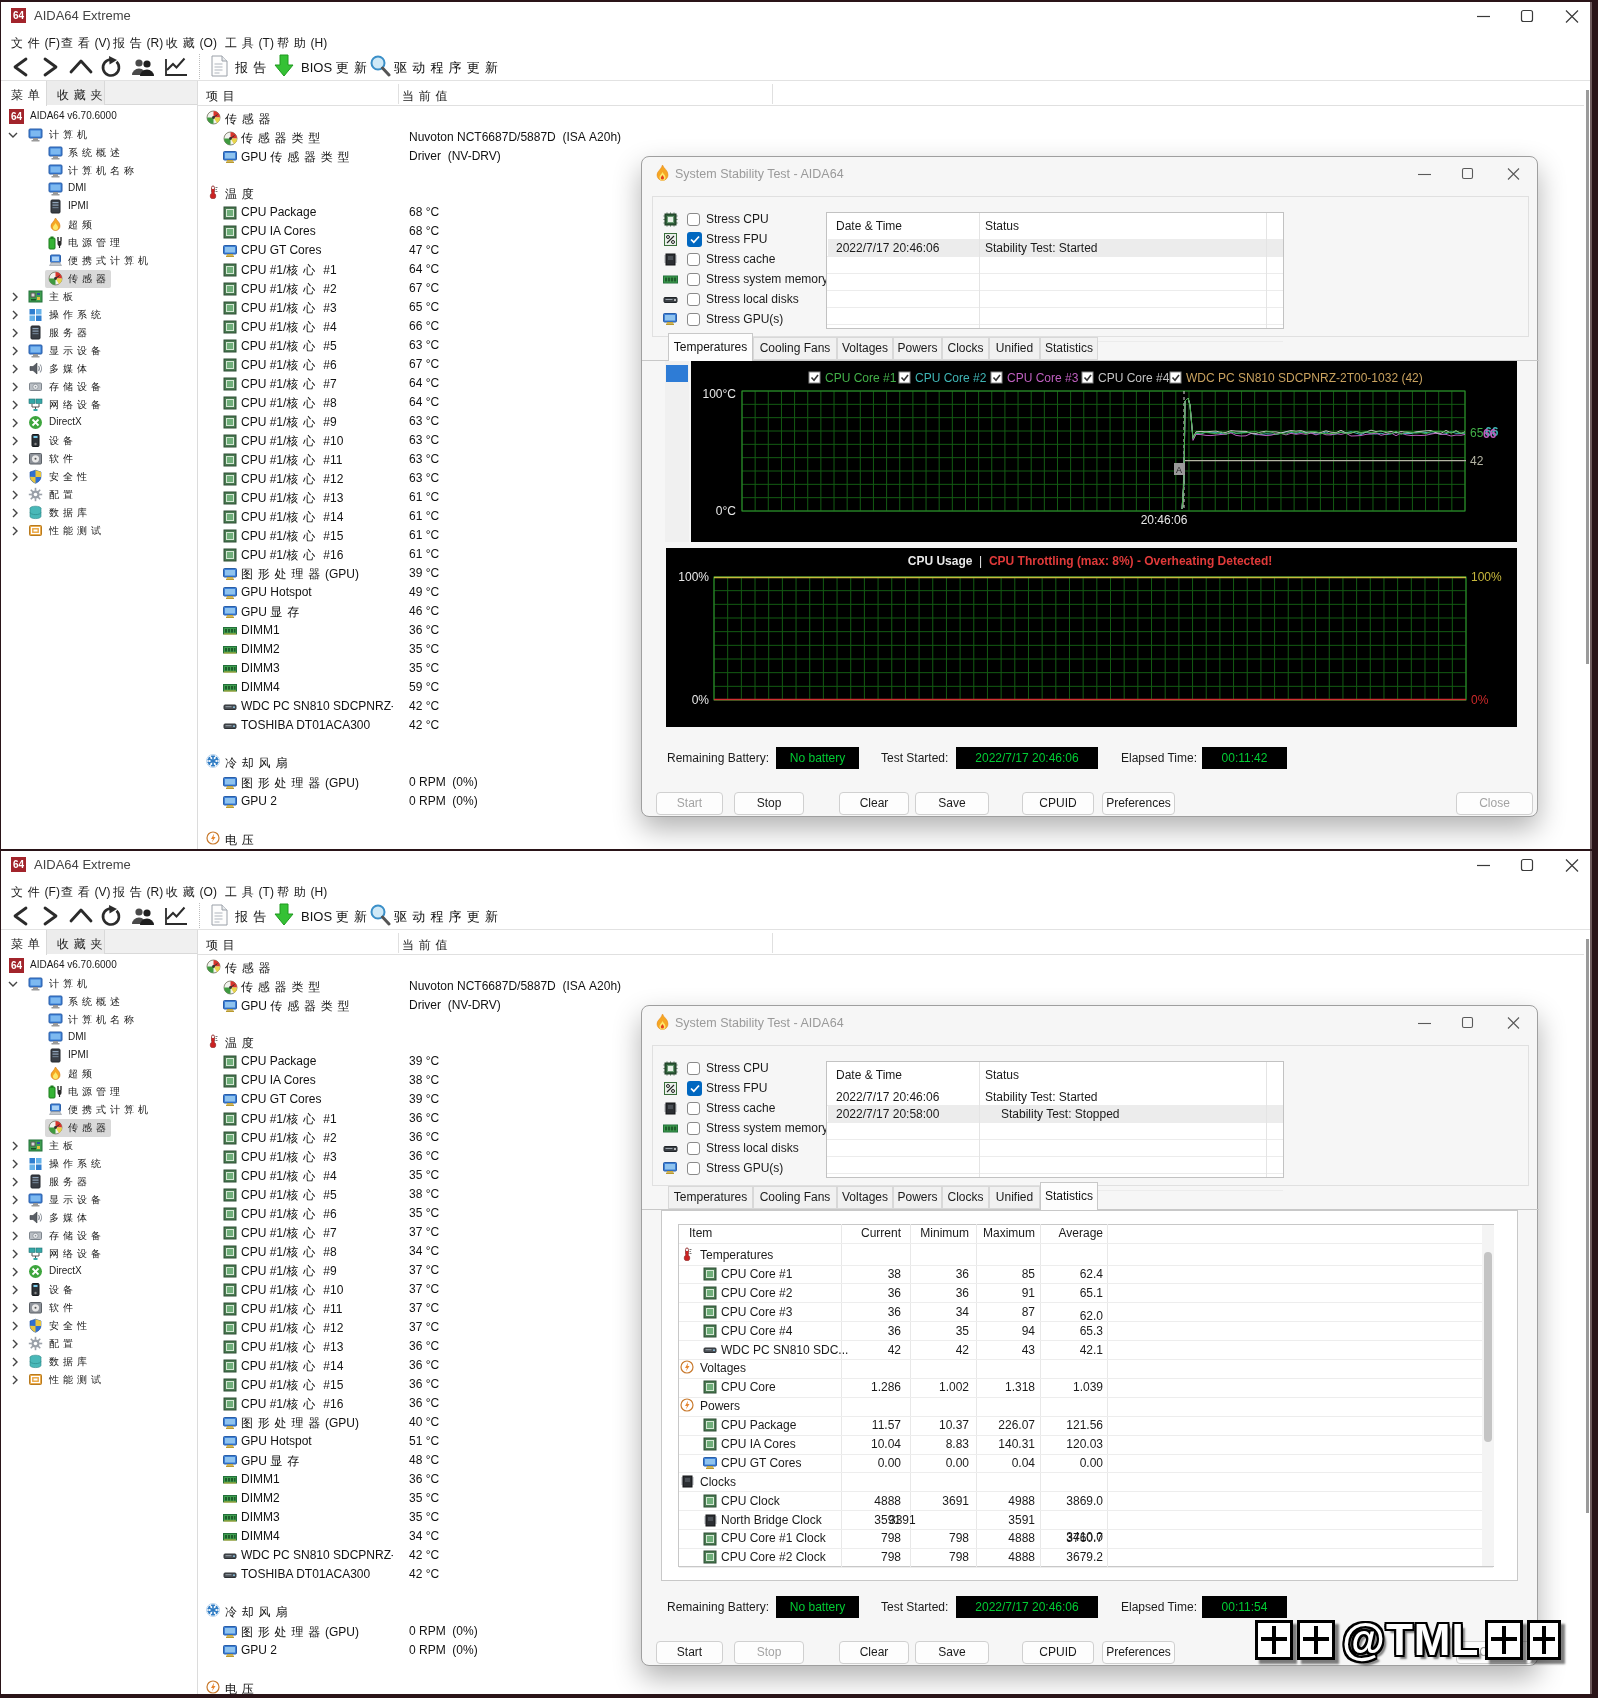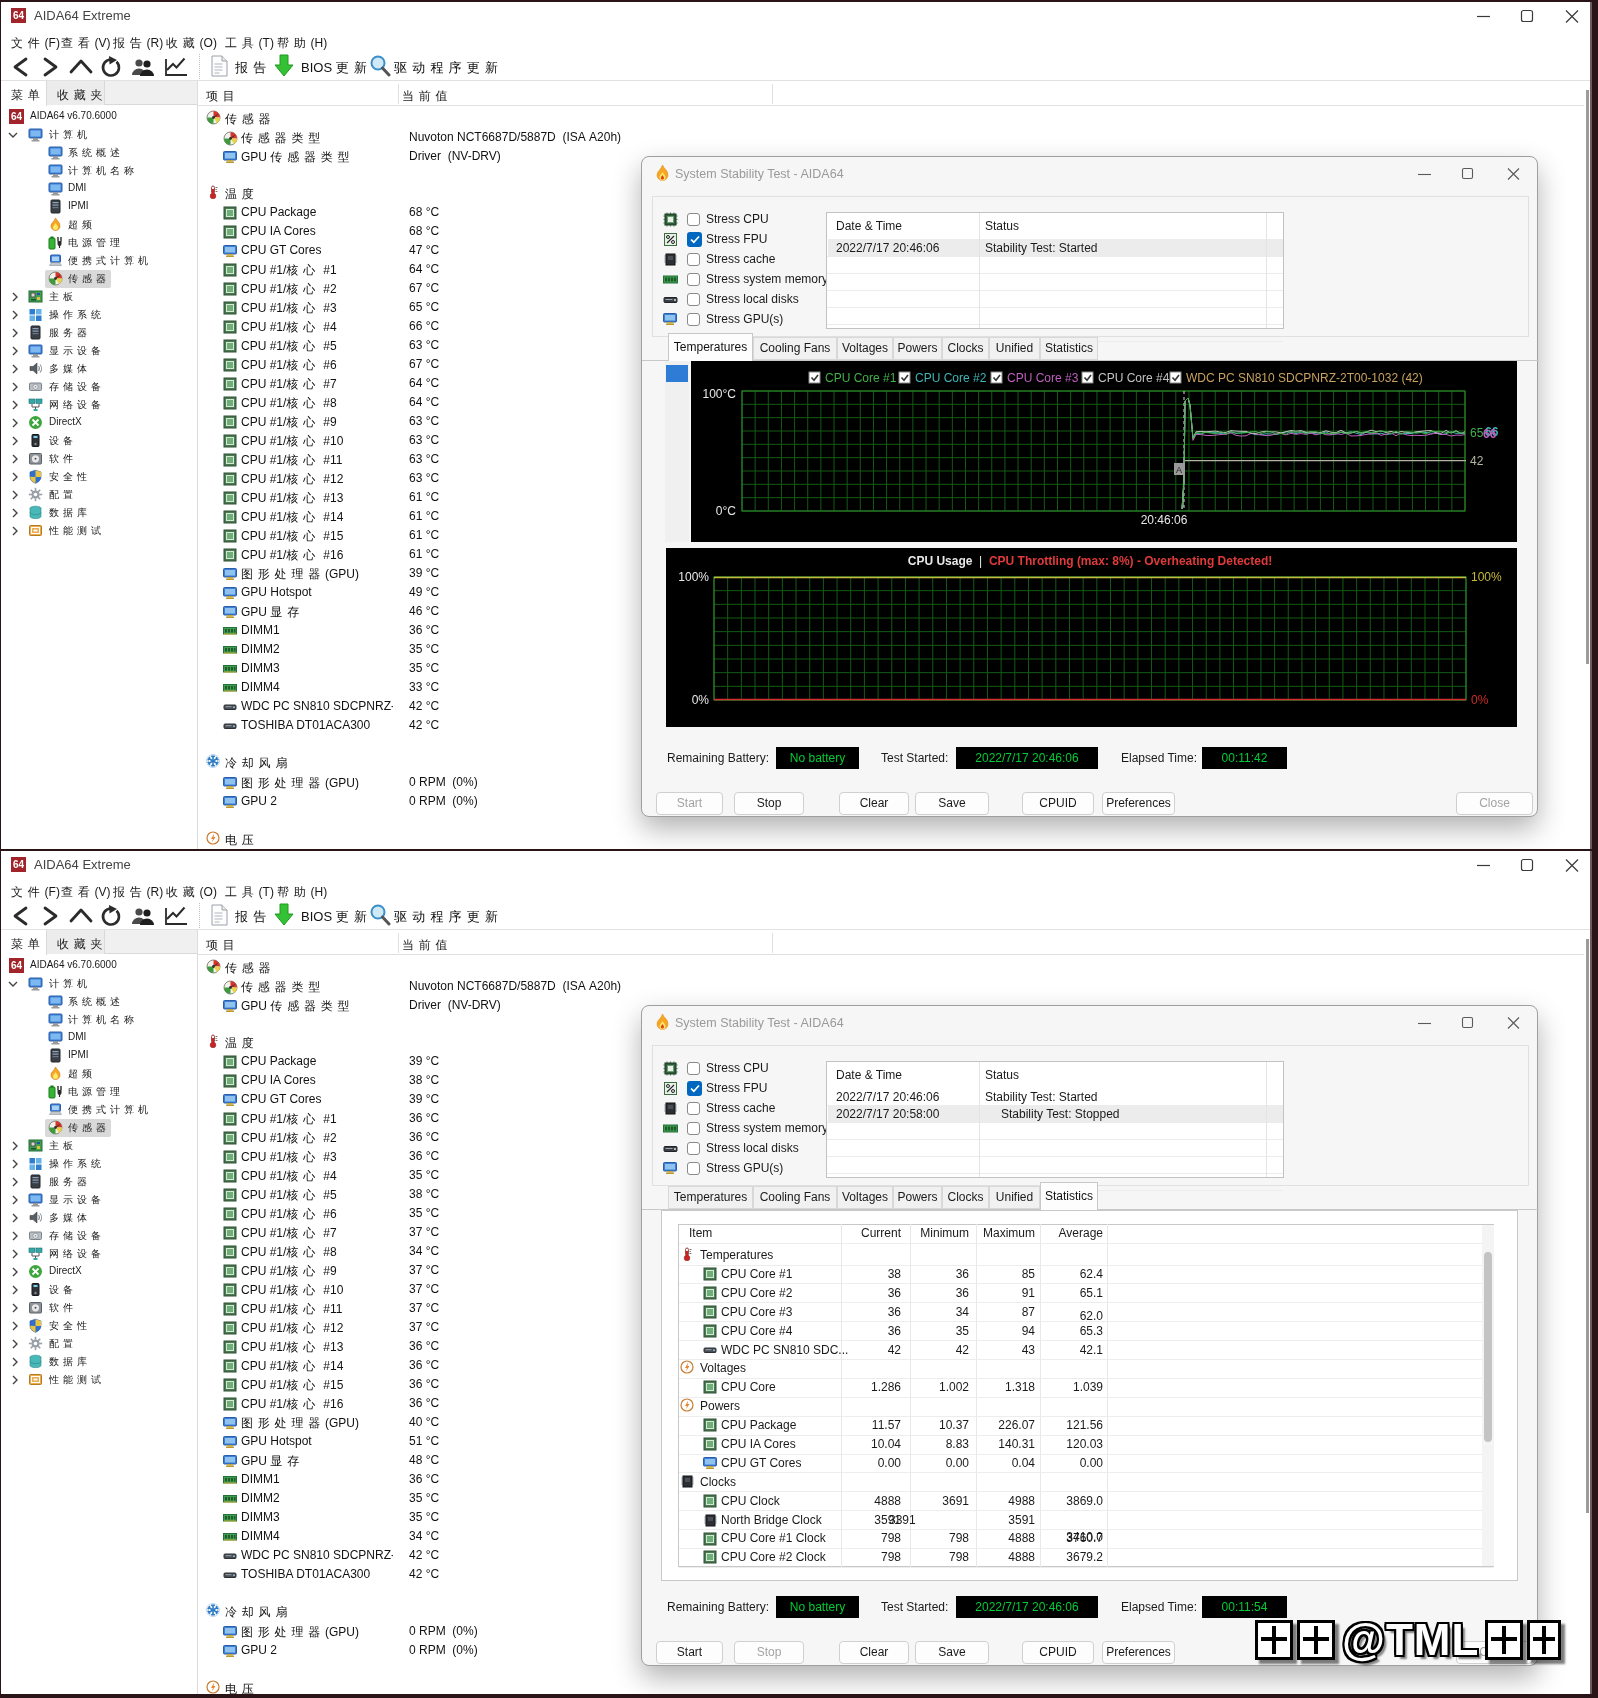--- a/index.html
+++ b/index.html
@@ -498,21 +498,21 @@
     <div class="sval" style="left:408px;top:659px">35 °C</div>
     <svg class="abs" style="left:222px;top:679px" width="14" height="14" viewBox="0 0 14 14">
       <rect x="0.5" y="3.5" width="13" height="6.5" fill="#3f9e4f" stroke="#23703a"></rect>
       <rect x="2" y="5" width="2" height="3.5" fill="#1e5c2c"></rect>
       <rect x="5" y="5" width="2" height="3.5" fill="#1e5c2c"></rect>
       <rect x="8" y="5" width="2" height="3.5" fill="#1e5c2c"></rect>
       <rect x="11" y="5" width="1.5" height="3.5" fill="#1e5c2c"></rect>
       <path d="M1 10 h12" stroke="#c8b83c" stroke-width="1"></path>
     </svg>
     <div class="srow" style="left:240px;top:678px">DIMM4</div>
-    <div class="sval" style="left:408px;top:678px">33 °C</div>
+    <div class="sval" style="left:408px;top:678px">59 °C</div>
     <svg class="abs" style="left:222px;top:698px" width="14" height="14" viewBox="0 0 14 14">
       <rect x="1" y="5" width="12" height="4.5" rx="1" fill="#4a4f55" stroke="#2c3034"></rect>
       <rect x="2.5" y="6.2" width="6" height="1" fill="#9aa3ab"></rect>
       <circle cx="11" cy="7.2" r=".9" fill="#8fd0f0"></circle>
     </svg>
     <div class="srow" style="left:240px;top:697px"><span style="display:inline-block;max-width:152px;overflow:hidden;vertical-align:top">WDC PC SN810 SDCPNRZ-2...</span></div>
     <div class="sval" style="left:408px;top:697px">42 °C</div>
     <svg class="abs" style="left:222px;top:717px" width="14" height="14" viewBox="0 0 14 14">
       <rect x="1" y="5" width="12" height="4.5" rx="1" fill="#4a4f55" stroke="#2c3034"></rect>
       <rect x="2.5" y="6.2" width="6" height="1" fill="#9aa3ab"></rect>

